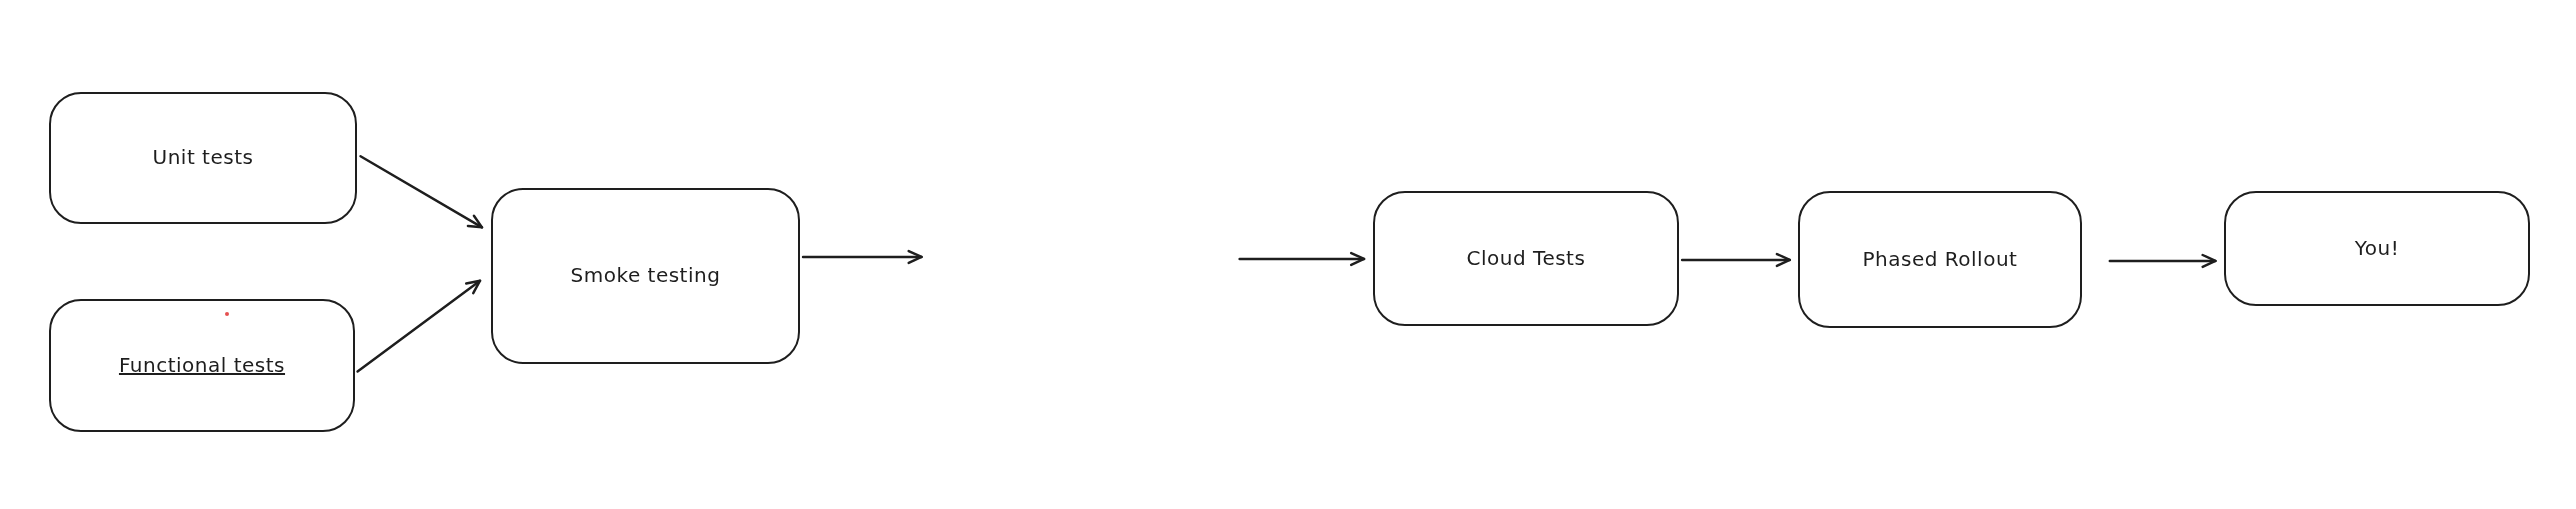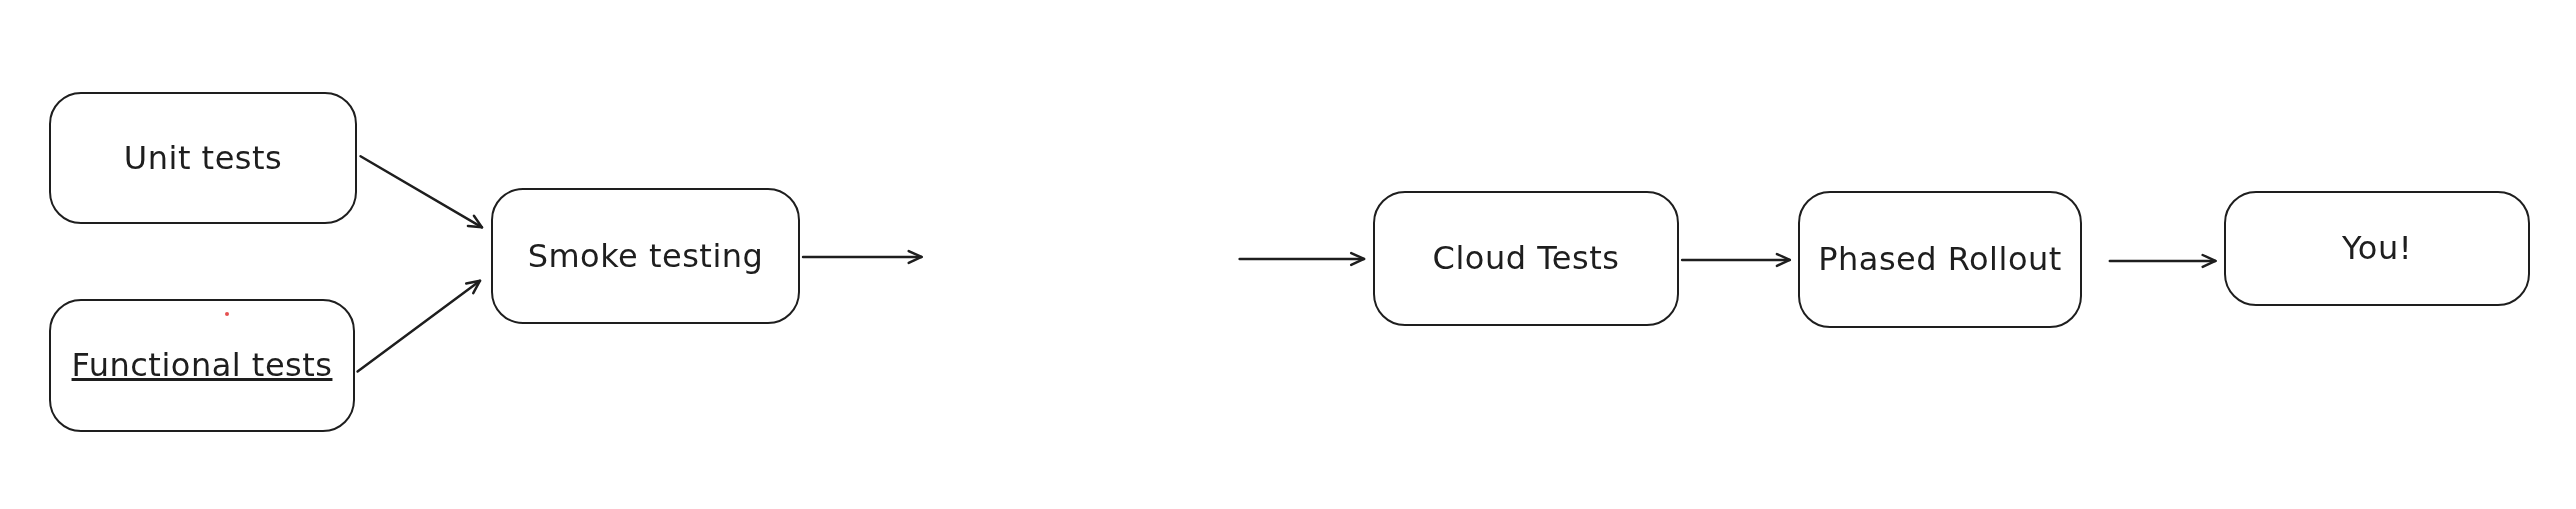--- a/index.html
+++ b/index.html
@@ -23,21 +23,21 @@
     box-sizing: border-box;
     border: 2.5px solid #1e1e1e;
     border-radius: 32px;
     background: #ffffff;
     display: flex;
     align-items: center;
     justify-content: center;
     text-align: center;
   }
   .node-label {
-    font-size: 32px;
+    font-size: 20px;
     line-height: 1.28;
     color: #1e1e1e;
     letter-spacing: 0.5px;
     white-space: normal;
   }
   .node-label.wrap-narrow { max-width: 198px; }
   .stray-dot {
     position: absolute;
     left: 225px; top: 312px;
     width: 4px; height: 4px;
@@ -68,21 +68,21 @@
   </svg>
 
   <div class="node" style="left: 49px; top: 92px; width: 308px; height: 132px; border-color: rgb(30, 30, 30);">
     <span class="node-label" style="color: rgb(30, 30, 30);">Unit tests</span>
   </div>
 
   <div class="node" style="left: 49px; top: 299px; width: 306px; height: 133px; border-color: rgb(30, 30, 30);">
     <span class="node-label" style="color: rgb(30, 30, 30); text-decoration: underline;">Functional tests</span>
   </div>
 
-  <div class="node" style="left: 491px; top: 188px; width: 309px; height: 136px; border-color: rgb(30, 30, 30);">
+  <div class="node" style="left: 491px; top: 188px; width: 309px; height: 176px; border-color: rgb(30, 30, 30);">
     <span class="node-label" style="color: rgb(30, 30, 30);">Smoke testing</span>
   </div>
 
 
   <div class="node" style="left: 1373px; top: 191px; width: 306px; height: 135px; border-color: rgb(30, 30, 30);">
     <span class="node-label" style="color: rgb(30, 30, 30);">Cloud Tests</span>
   </div>
 
   <div class="node" style="left: 1798px; top: 191px; width: 284px; height: 137px; border-color: rgb(30, 30, 30);">
     <span class="node-label" style="color: rgb(30, 30, 30);">Phased Rollout</span>

